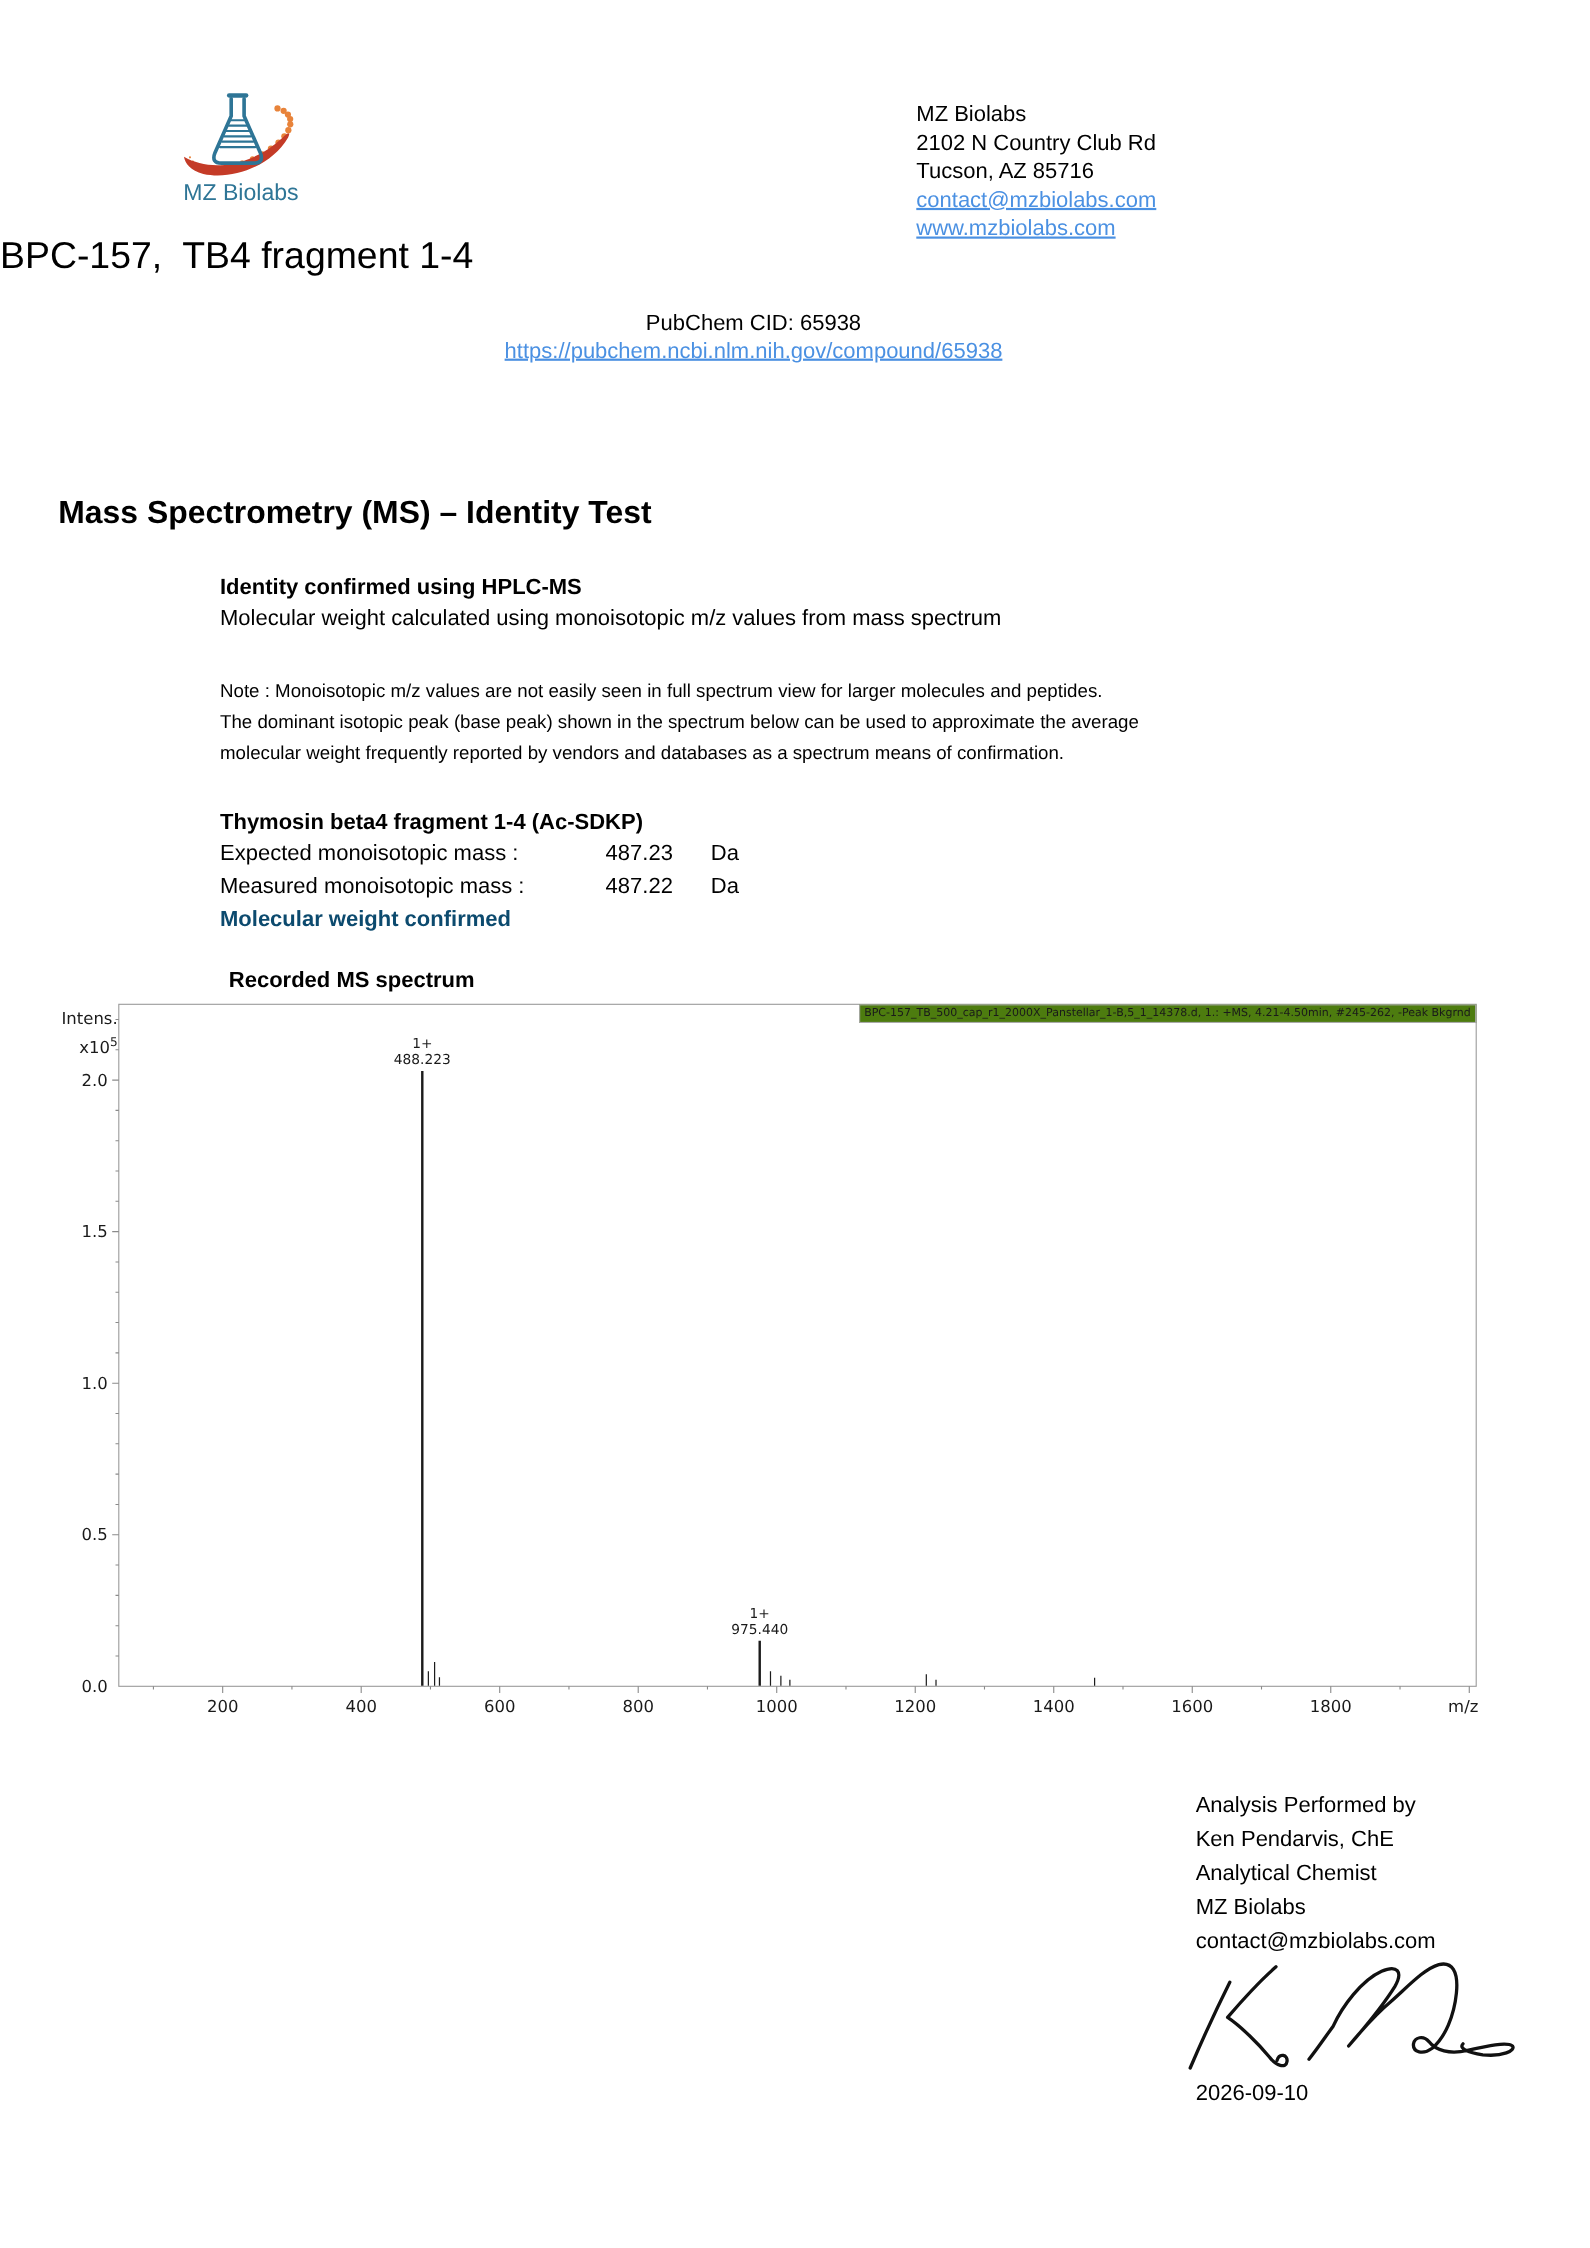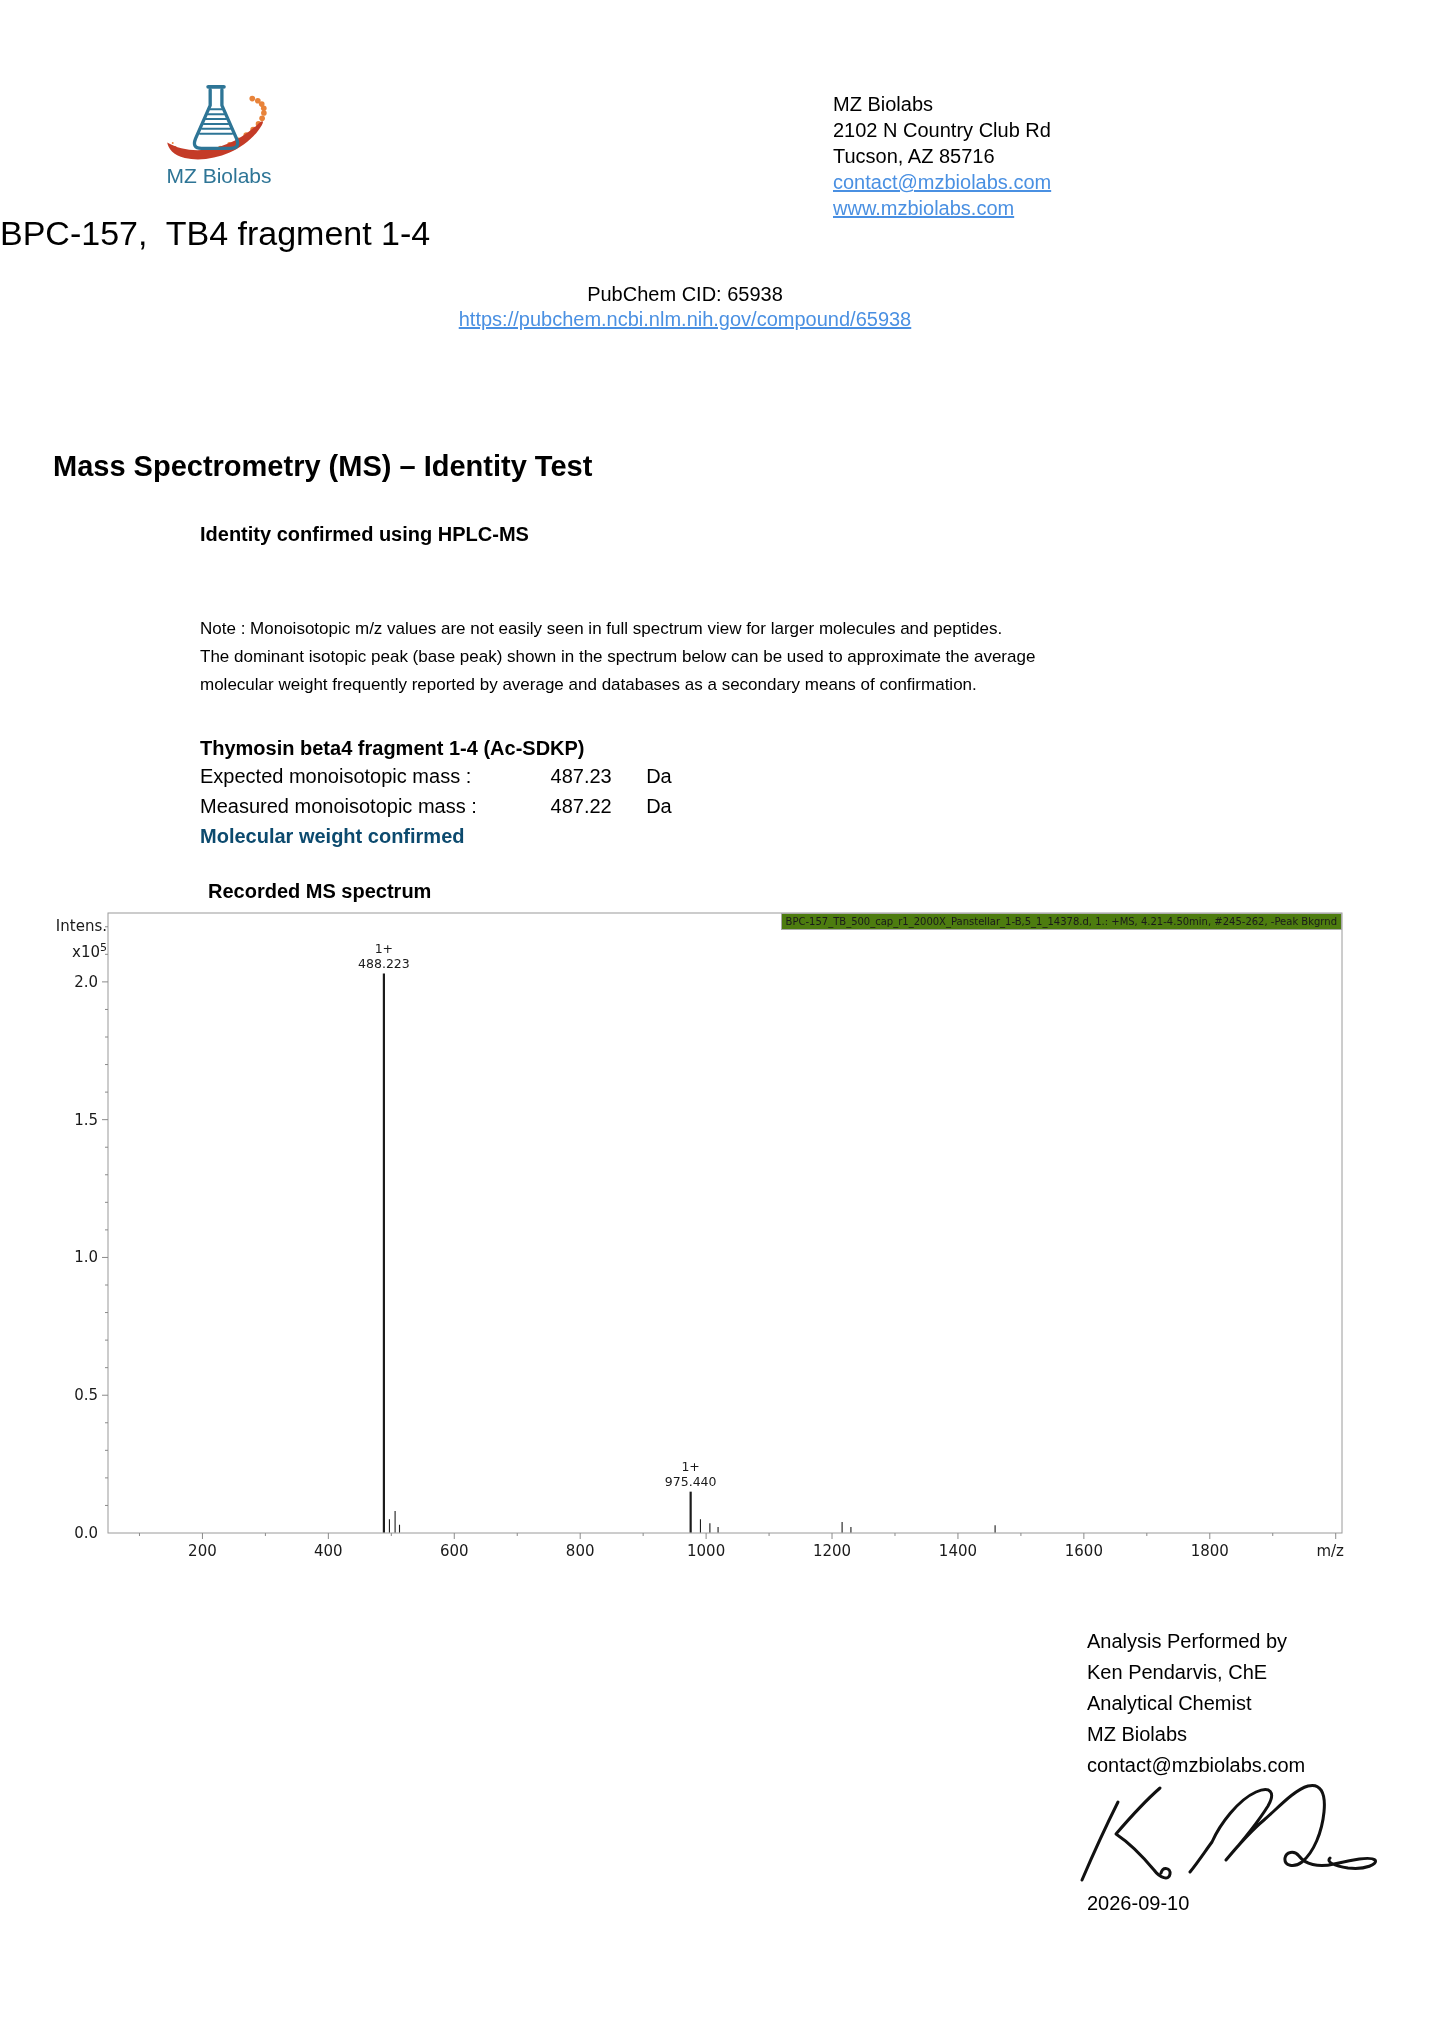--- a/index.html
+++ b/index.html
@@ -97,25 +97,26 @@
   </div>
 
   <h1 class="title">BPC-157,  TB4 fragment 1-4</h1>
   <div class="pubchem-cid">PubChem CID: 65938</div>
   <div class="pubchem-link">
     <a href="#">https://pubchem.ncbi.nlm.nih.gov/compound/65938</a>
   </div>
 
   <h2 class="ms-heading">Mass Spectrometry (MS) – Identity Test</h2>
   <div class="sub-bold">Identity confirmed using HPLC-MS</div>
+  <div class="sub-text">Molecular weight calculated using monoisotopic m/z values from mass spectrum</div>
 
   <div class="note-block">
     <div>Note : Monoisotopic m/z values are not easily seen in full spectrum view for larger molecules and peptides.</div>
     <div>The dominant isotopic peak (base peak) shown in the spectrum below can be used to approximate the average</div>
-    <div>molecular weight frequently reported by average and databases as a secondary means of confirmation.</div>
+    <div>molecular weight frequently reported by vendors and databases as a spectrum means of confirmation.</div>
   </div>
 
   <div class="compound">Thymosin beta4 fragment 1-4 (Ac-SDKP)</div>
 
   <div class="mass-row row-expected">
     <span class="rlabel">Expected monoisotopic mass :</span>
     <span class="rval">487.23</span>
     <span class="runit">Da</span>
   </div>
   <div class="mass-row row-measured">

